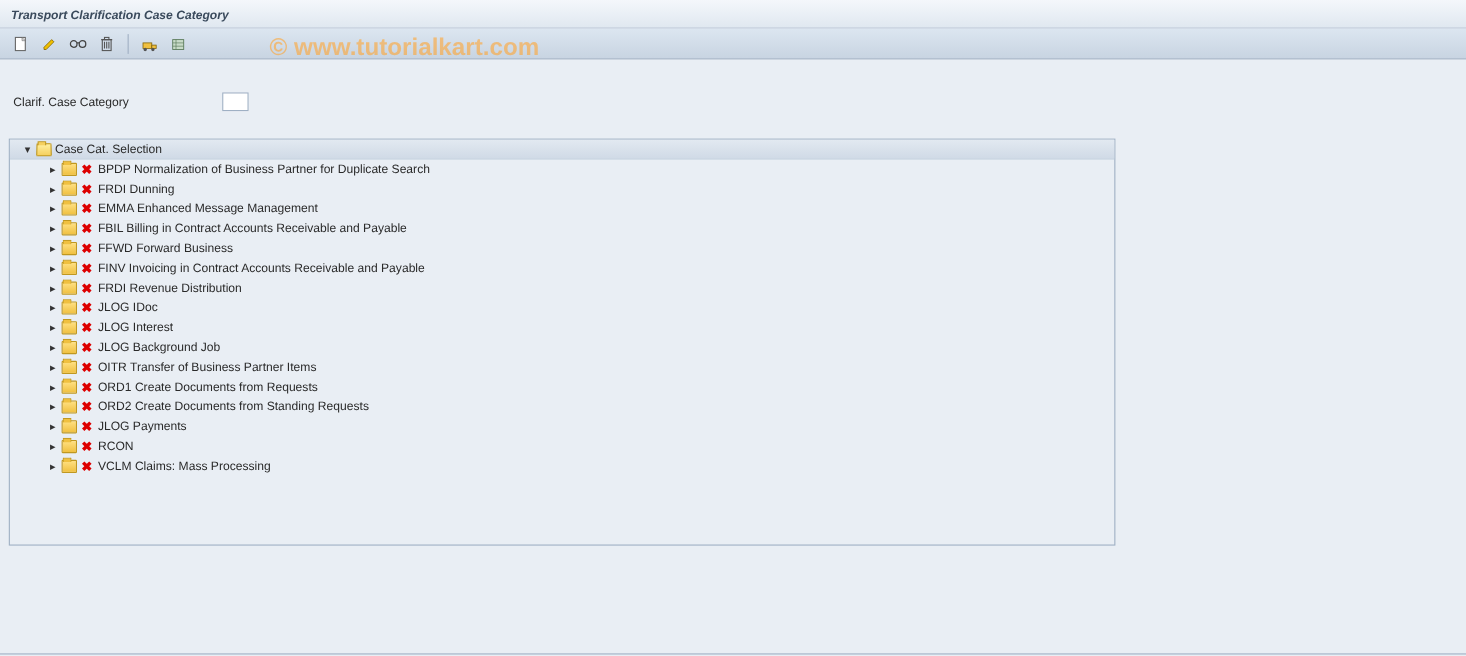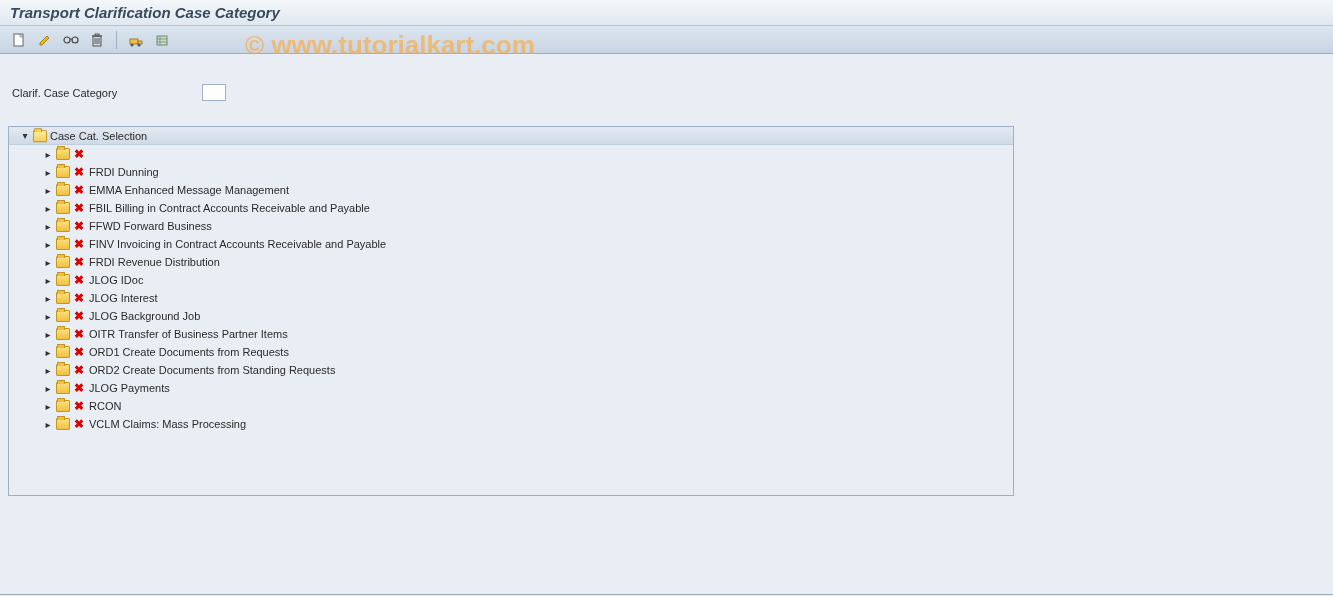--- a/index.html
+++ b/index.html
@@ -17,21 +17,21 @@
     }
     .title-bar {
       background: linear-gradient(to bottom, #f4f7fb 0%, #e0e8f0 100%);
       border-bottom: 1px solid #b8c4d4;
       padding: 4px 10px;
       height: 26px;
     }
     .title-text {
       font-style: italic;
       font-weight: bold;
-      font-size: 15px;
+      font-size: 11px;
       color: #3a4a5c;
       margin-top: 40px;
     }
     .toolbar {
       background: linear-gradient(to bottom, #dce6f0 0%, #c8d4e2 100%);
       border-bottom: 1px solid #a0b0c4;
       height: 28px;
       display: flex;
       align-items: center;
       padding: 0 8px;
@@ -49,21 +49,21 @@
     .toolbar-sep {
       width: 1px;
       height: 18px;
       background: #a0b0c4;
       margin: 0 4px;
     }
     .watermark {
       position: absolute;
       top: 30px;
       left: 245px;
-      font-size: 26px;
+      font-size: 22px;
       font-weight: bold;
       color: rgba(255, 165, 50, 0.6);
       pointer-events: none;
       z-index: 100;
     }
     .content-area {
       padding: 30px 8px 8px 8px;
     }
     .field-row {
       display: flex;
@@ -255,20 +255,21 @@
     <div class="tree-header-row">
       <span class="expand-arrow arrow-down"></span>
       <span class="folder-icon folder-open"></span>
       <span>Case Cat. Selection</span>
     </div>
     <div class="tree-body" id="tree-body">
     <div class="tree-row">
           <span class="expand-arrow arrow-right"></span>
           <span class="folder-icon folder-closed"></span>
           <span class="x-mark">✖</span>
+          <span>BPDP Normalization of Business Partner for Duplicate Search</span>
         </div>
         <div class="tree-row">
           <span class="expand-arrow arrow-right"></span>
           <span class="folder-icon folder-closed"></span>
           <span class="x-mark">✖</span>
           <span>FRDI Dunning</span>
         </div>
         <div class="tree-row">
           <span class="expand-arrow arrow-right"></span>
           <span class="folder-icon folder-closed"></span>

